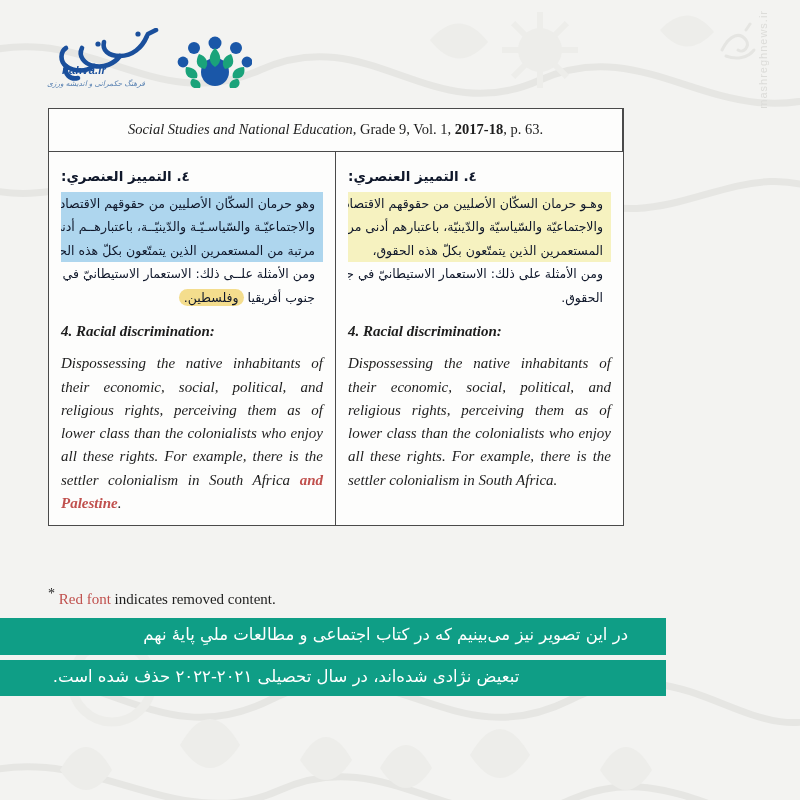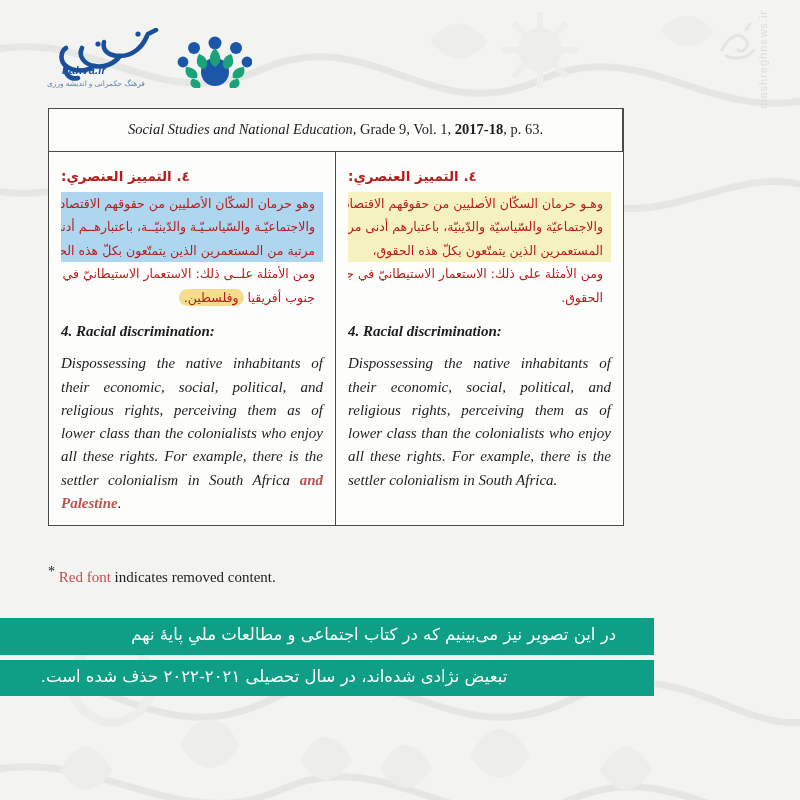--- a/index.html
+++ b/index.html
@@ -61,20 +61,21 @@
     letter-spacing: .2px;
   }
   .logo-tag {
     position: absolute;
     left: 47px; top: 79px;
     font-size: 7.5px;
     color: #3f6fa8;
     direction: rtl;
     white-space: nowrap;
     opacity: .85;
+    font-style: italic;
   }
 
   
   .doc {
     position: absolute;
     left: 48px; top: 108px;
     width: 576px;
     background: #fdfdfc;
     border: 1.5px solid #4a4a4a;
     box-sizing: border-box;
@@ -99,21 +100,21 @@
     color: #1d1d1d;
   }
   .head-text .it { font-style: italic; }
   .head-text .bd { font-weight: bold; }
 
   
   .ar-block {
     direction: rtl;
     text-align: right;
     font-family: "DejaVu Sans", sans-serif;
-    color: #b91c1c;
+    color: #0f172a;
     padding-top: 6px;
   }
   .ar-title {
     font-size: 13.5px;
     font-weight: bold;
     text-align: left;
     margin-bottom: 8px;
     letter-spacing: 0;
   }
   .ar-line {
@@ -153,35 +154,36 @@
     text-align-last: left;
   }
   .en-body .red {
     color: #c0504d;
     font-weight: bold;
   }
 
   
   .footnote {
     position: absolute;
-    left: 48px; top: 564px;
+    left: 48px; top: 586px;
     font-family: "Liberation Serif", serif;
     font-size: 15px;
     color: #1d1d1d;
   }
   .footnote .red { color: #c0504d; }
   .footnote .star { font-size: 14px; vertical-align: super; }
 
   
   .caption {
     position: absolute;
     left: 0; top: 618px;
     width: 654px;
     direction: rtl;
     text-align: right;
+    padding-left: 12px;
   }
   .cap-line {
     display: block;
     background: #0f9e86;
     color: #ffffff;
     font-family: "DejaVu Sans", sans-serif;
     font-size: 16.5px;
     line-height: 1.62;
     padding: 4px 38px 6px 38px;
     margin-bottom: 5px;

